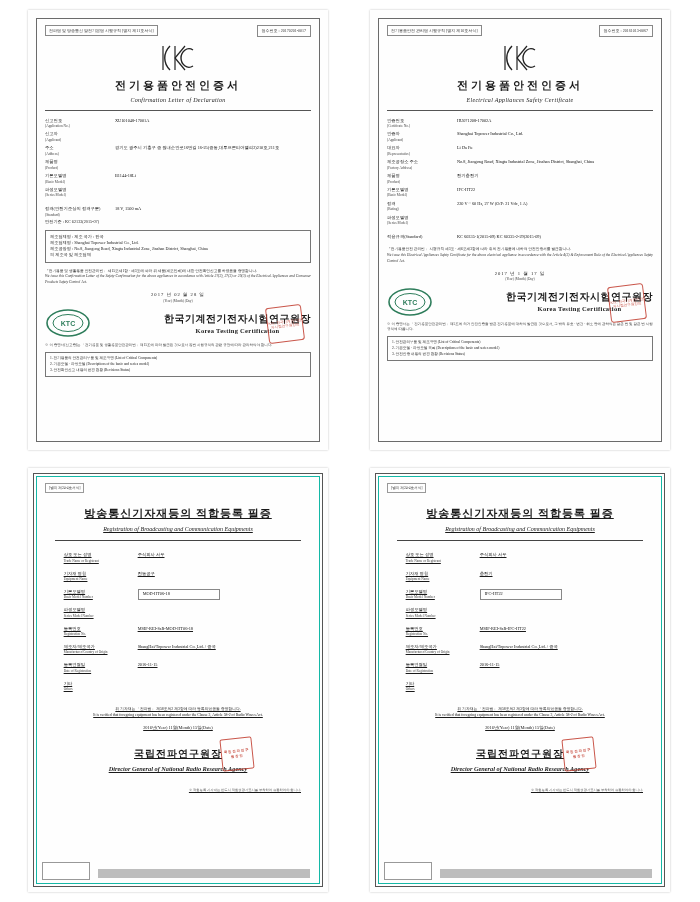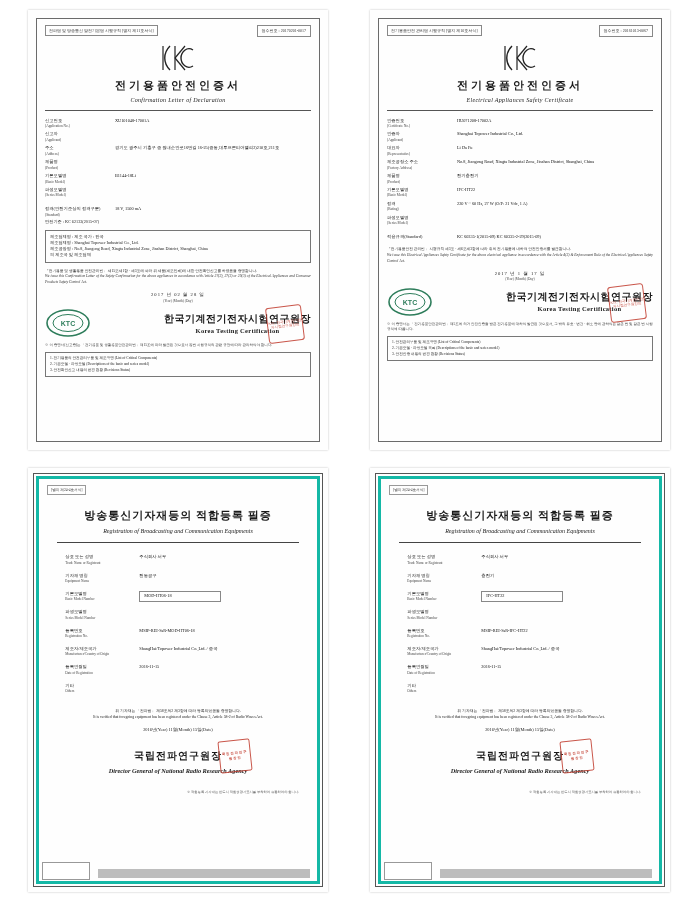--- a/index.html
+++ b/index.html
@@ -22,21 +22,21 @@
   #cert-br{left:370px;top:468px;width:300px;height:424px;}
 
   .inner{
     position:absolute;left:8px;top:8px;right:8px;bottom:8px;
     border:1px solid #6b6b6b;
     padding:6px 8px;
     box-sizing:border-box;
     font-size:4.4px;
     line-height:1.5;
   }
-  .inner.dbl{border:3px solid #14b8a6;outline:1px solid #555;outline-offset:2px;}
+  .inner.dbl{border:1px solid #14b8a6;outline:1px solid #555;outline-offset:2px;text-decoration:underline;}
 
   .hdr-row{display:flex;justify-content:space-between;align-items:flex-start;}
   .hdr-left{font-size:4px;color:#333;border:1px solid #888;padding:2px 3px;max-width:135px;line-height:1.35;}
   .hdr-right{font-size:4px;color:#333;border:1px solid #888;padding:2px 4px;white-space:nowrap;}
 
   .kc-logo{
     width:34px;height:30px;margin:6px auto 0;position:relative;
   }
   .kc-logo svg{display:block;}
 

